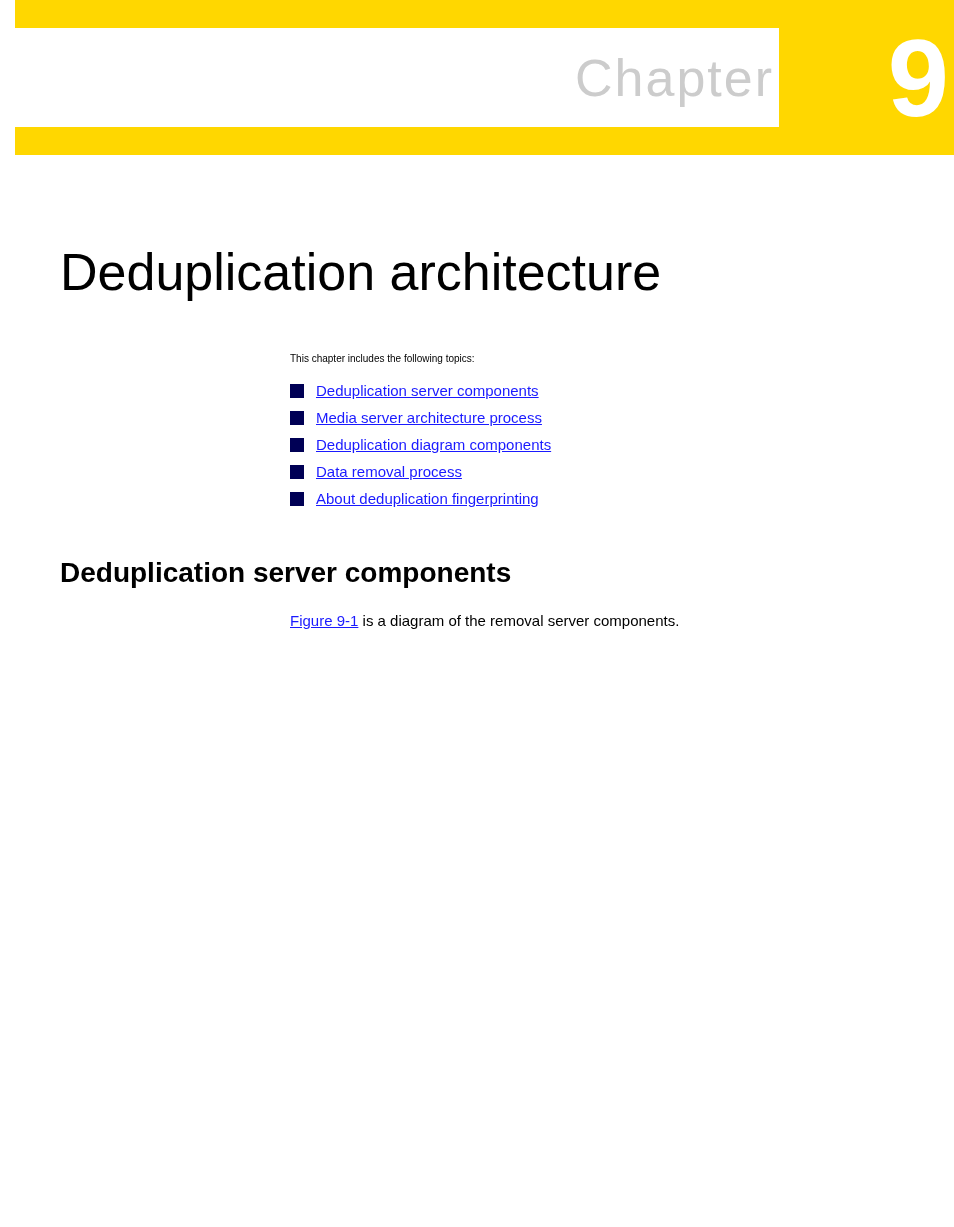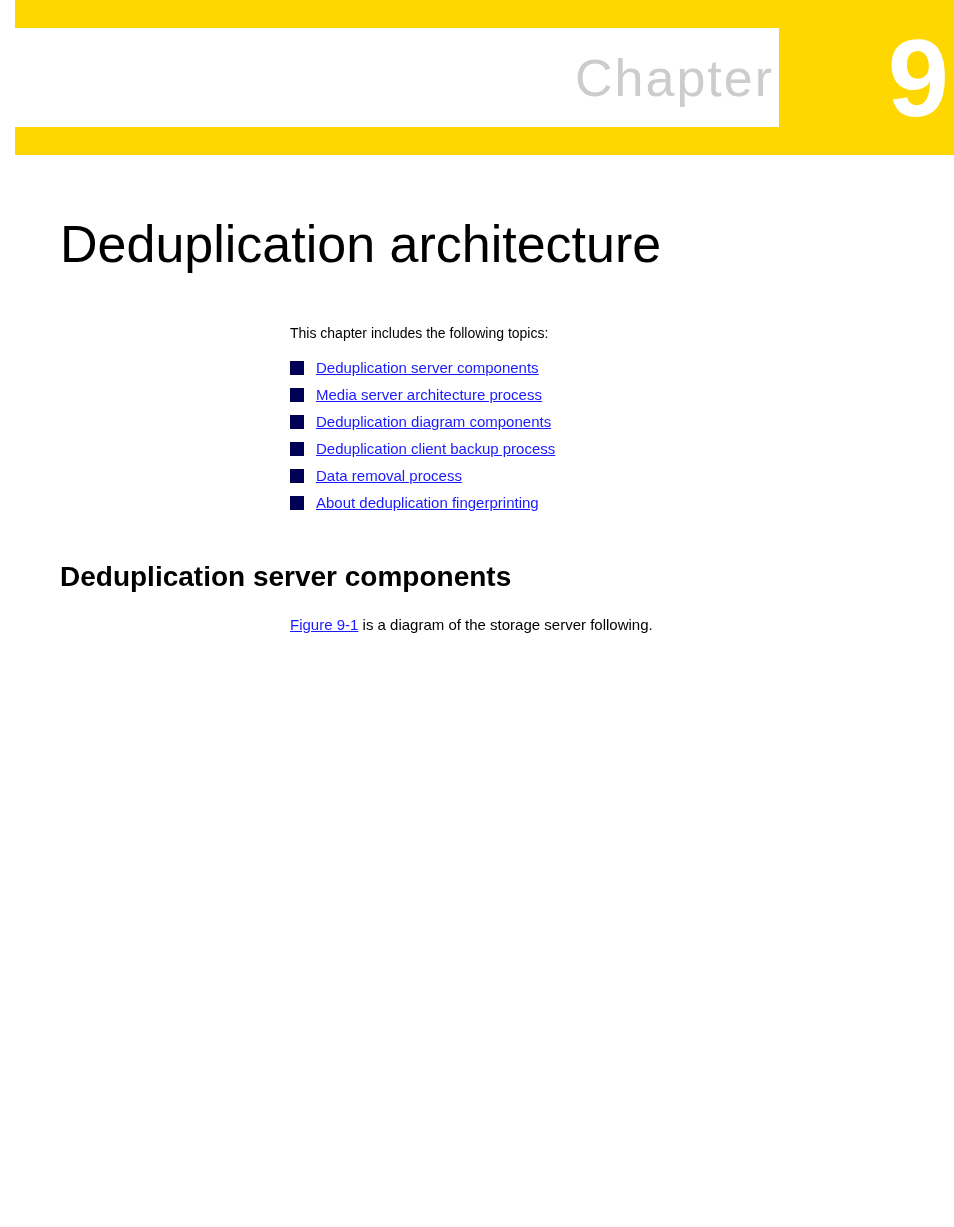--- a/index.html
+++ b/index.html
@@ -77,38 +77,38 @@
       transform: translateY(-50%);
       font-size: 110px;
       font-weight: 900;
       color: #ffffff;
       font-family: Arial, Helvetica, sans-serif;
       line-height: 1;
     }
 
     
     .main-content {
-      padding: 60px 60px 60px 60px;
+      padding: 88px 60px 60px 60px;
     }
 
     
     .page-title {
       font-size: 52px;
       font-weight: 300;
       color: #000000;
       font-family: Arial, Helvetica, sans-serif;
       margin-bottom: 50px;
       line-height: 1.15;
     }
 
     
     .intro-text {
       margin-left: 230px;
       margin-bottom: 18px;
-      font-size: 14px;
+      font-size: 10px;
       color: #000000;
       font-family: Arial, Helvetica, sans-serif;
     }
 
     
     .toc-list {
       margin-left: 230px;
       list-style: none;
       margin-bottom: 50px;
     }
@@ -186,31 +186,27 @@
     <li>
       <span class="toc-bullet"></span>
       <a class="toc-link" href="#media-server-deduplication-process">Media server architecture process</a>
     </li>
     <li>
       <span class="toc-bullet"></span>
       <a class="toc-link" href="#deduplication-client-components">Deduplication diagram components</a>
     </li>
     <li>
       <span class="toc-bullet"></span>
-      <a class="toc-link" href="#deduplication-client-backup-process">Deduplication client backup process</a>
-    </li>
-    <li>
-      <span class="toc-bullet"></span>
       <a class="toc-link" href="#data-removal-process">Data removal process</a>
     </li>
     <li>
       <span class="toc-bullet"></span>
       <a class="toc-link" href="#about-deduplication-fingerprinting">About deduplication fingerprinting</a>
     </li>
   </ul>
 
   <h2 class="section-heading" id="deduplication-server-components">Deduplication server components</h2>
 
   <div class="section-content">
-    <a class="fig-link" href="#figure-9-1">Figure 9-1</a><span> is a diagram of the storage server following.</span>
+    <a class="fig-link" href="#figure-9-1">Figure 9-1</a><span> is a diagram of the removal server components.</span>
   </div>
 
 </div>
 
 </body></html>

